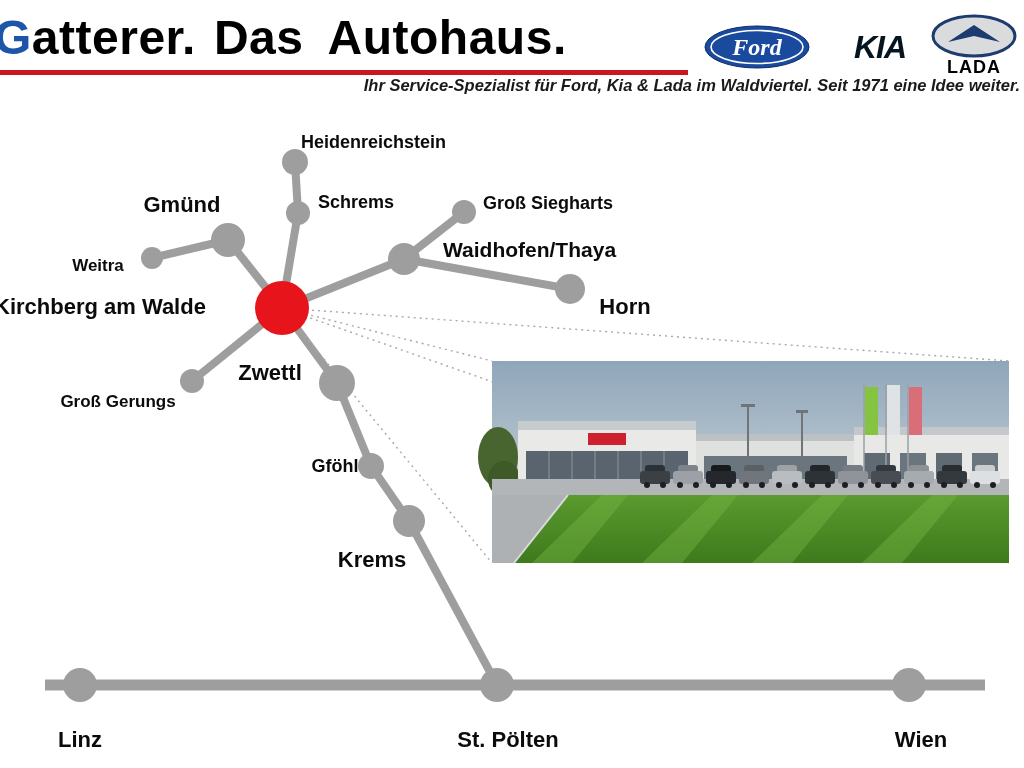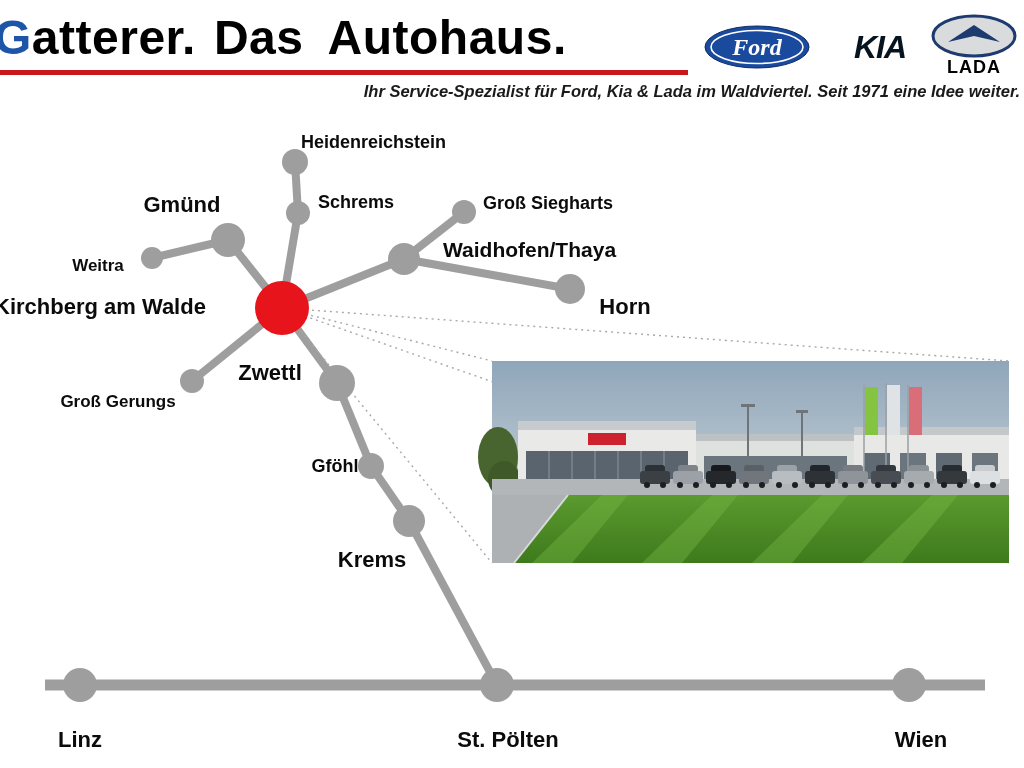--- a/index.html
+++ b/index.html
@@ -6,21 +6,21 @@
   html,body { width:1024px; height:768px; background:#fff; overflow:hidden;
               font-family:"Liberation Sans", sans-serif; }
   #stage { position:relative; width:1024px; height:544px; background:#fff; }
 
   
   .brand { position:absolute; left:-6px; top:10px; font-size:48px; font-weight:bold;
            color:#000; white-space:nowrap; letter-spacing:0.5px; }
   .brand .g { color:#1d55a8; }
   .brand .second { margin-left:18px; word-spacing:12px; }
   .underline { position:absolute; left:0; top:70px; width:688px; height:5px; background:#c8181e; }
-  .tagline { position:absolute; top:82px; right:4px; font-size:16.5px; font-style:italic;
+  .tagline { position:absolute; top:76px; right:4px; font-size:16.5px; font-style:italic;
              font-weight:bold; color:#1a1a1a; white-space:nowrap; }
 
   .logo { position:absolute; }
   #ford-logo { left:703px; top:25px; }
   #kia-logo  { left:838px; top:28px; }
   #lada-logo { left:930px; top:12px; }
 
   
   #map-svg { position:absolute; left:0; top:0; }
   #map-svg text { font-family:"Liberation Sans", sans-serif; }

